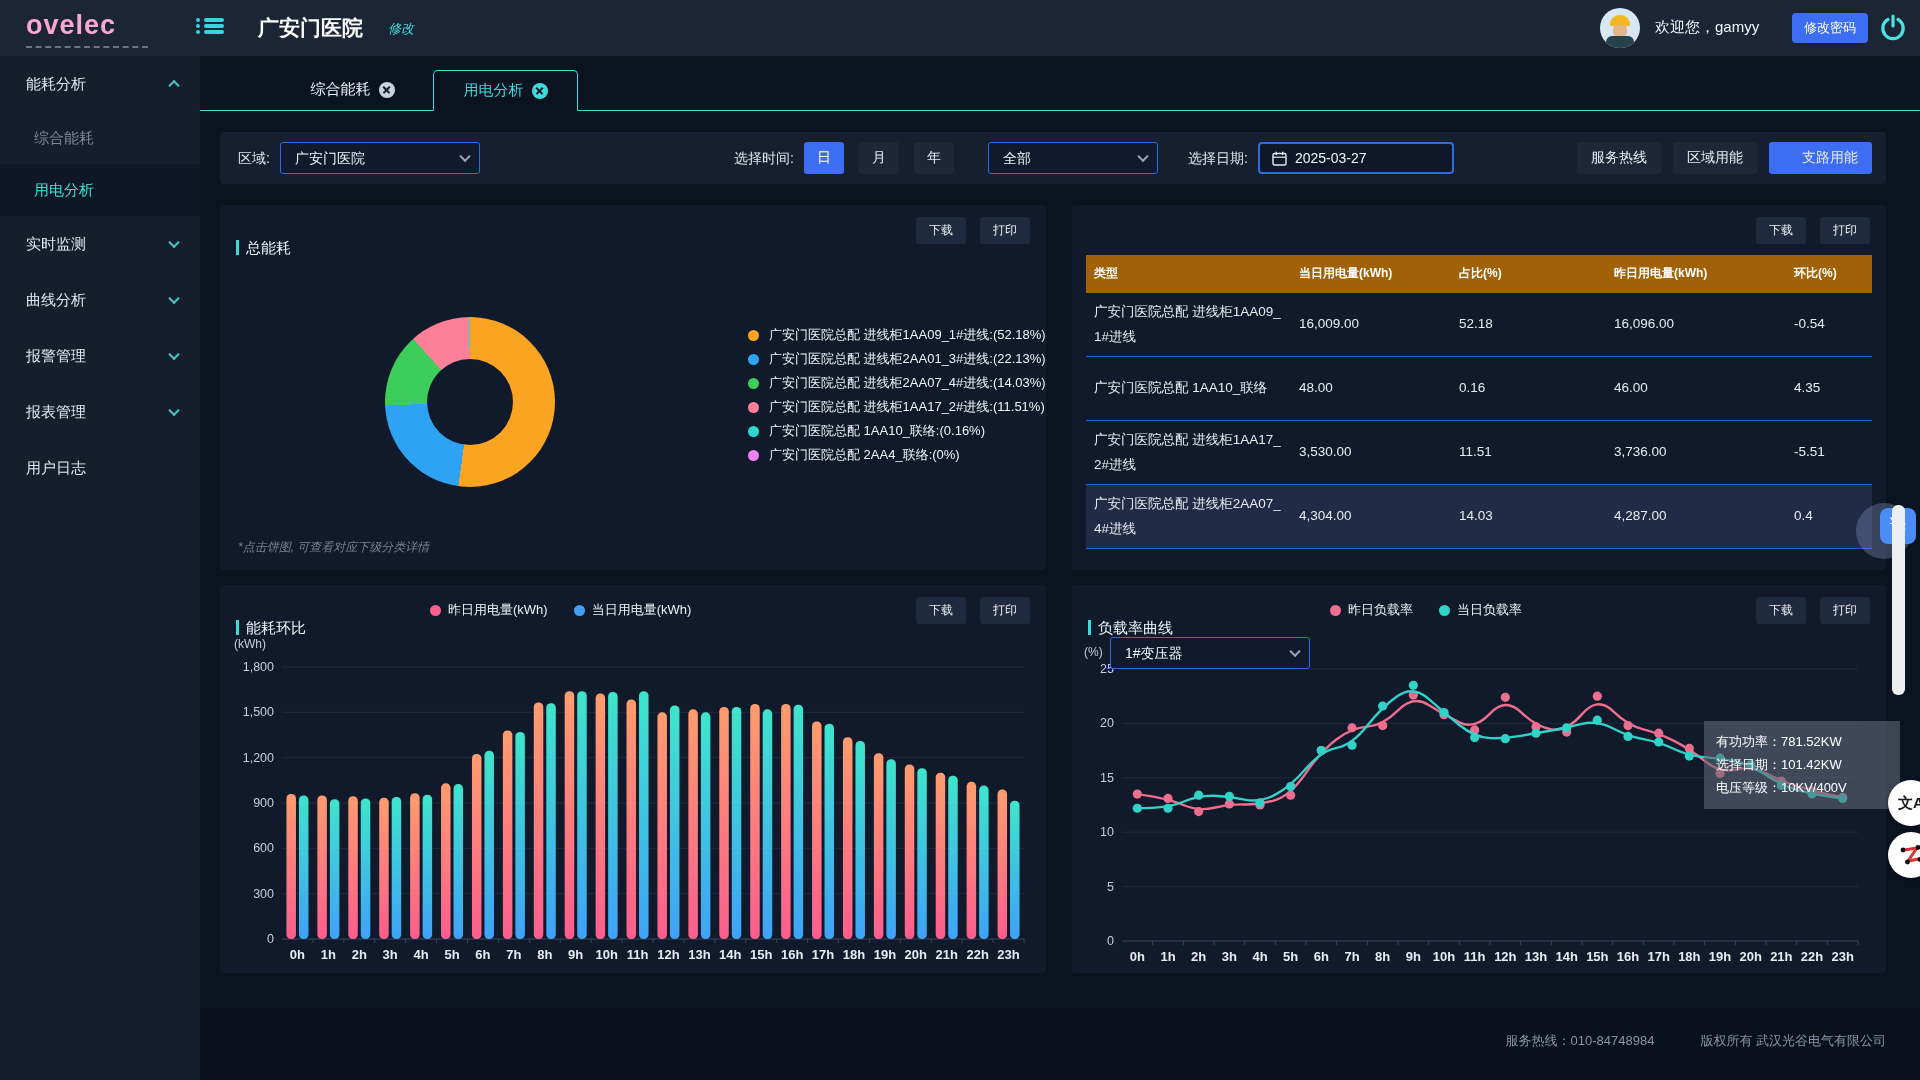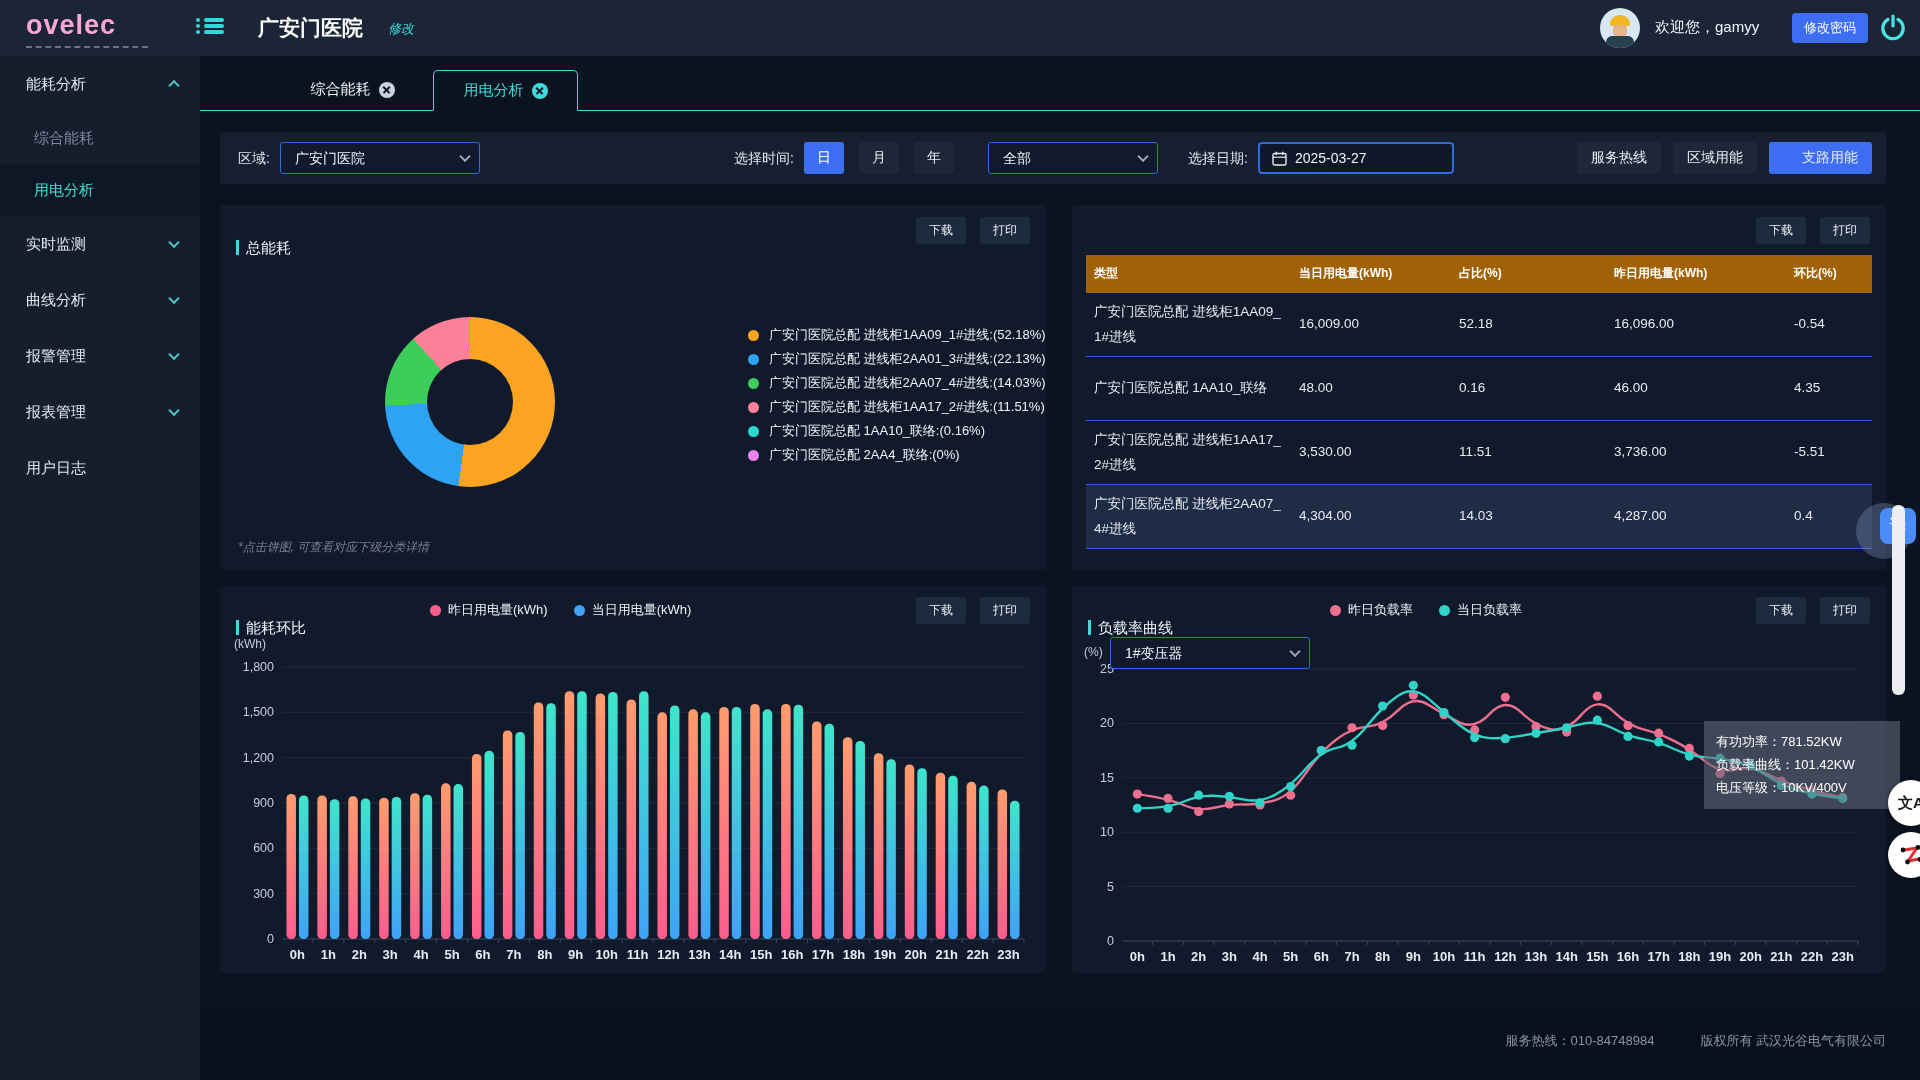--- a/index.html
+++ b/index.html
@@ -558,21 +558,21 @@
       <circle cx="701.3333333333334" cy="128.416" r="4.6" fill="#30D3C8"></circle>
       <circle cx="732" cy="137.12" r="4.6" fill="#30D3C8"></circle>
       <circle cx="762.6666666666667" cy="141.47199999999998" r="4.6" fill="#30D3C8"></circle>
     </svg>
   <div id="tooltip">
       <div class="tt-row">
         <span>有功功率：</span>
         <span>781.52KW</span>
       </div>
       <div class="tt-row">
-        <span>负载率曲线：</span>
+        <span>选择日期：</span>
         <span>101.42KW</span>
       </div>
       <div class="tt-row">
         <span>电压等级：</span>
         <span>10KV/400V</span>
       </div>
     </div>
 </div>
 
 <div id="footer">

